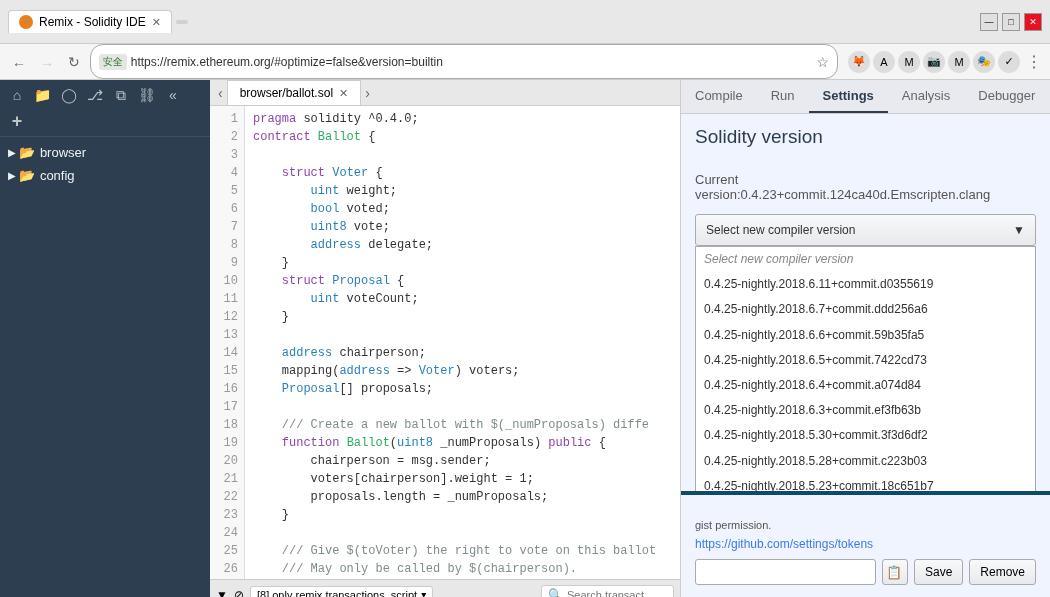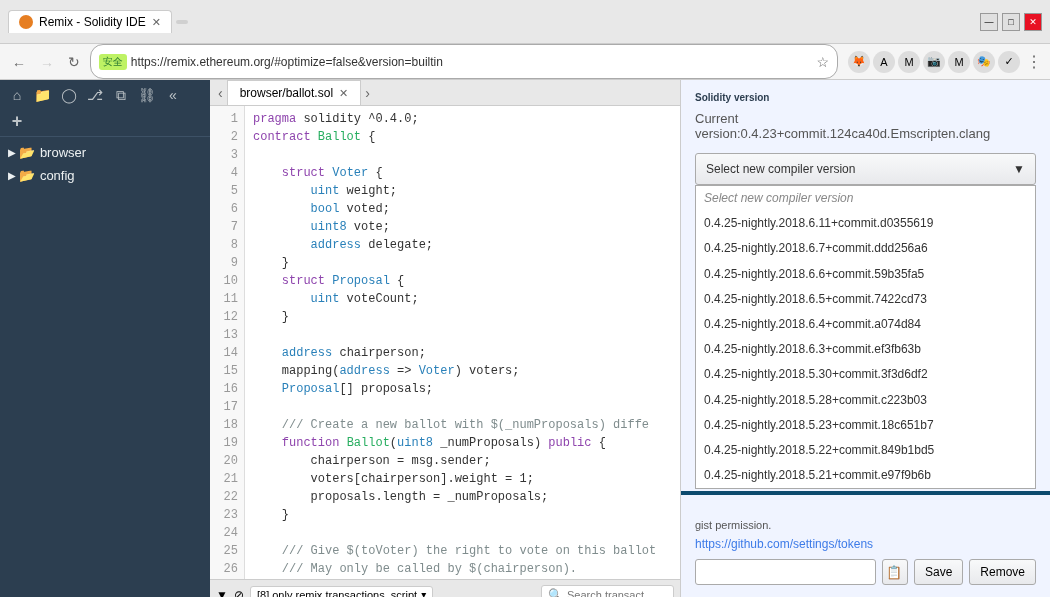--- a/index.html
+++ b/index.html
@@ -48,21 +48,21 @@
       display: flex;
       align-items: center;
       width: 100%;
       height: 100%;
       background: white;
       border: 1px solid #aaa;
       border-radius: 13px;
       padding: 0 8px;
       gap: 4px;
     }
-    .secure-badge { font-size: 10px; color: #2e7d32; background: #bef264; padding: 1px 4px; border-radius: 3px; white-space: nowrap; }
+    .secure-badge { font-size: 10px; color: #2e7d32; background: #e5e5e5; padding: 1px 4px; border-radius: 3px; white-space: nowrap; }
     .url-text { font-size: 12px; color: #333; flex: 1; }
     .bookmark-btn { font-size: 14px; color: #666; }
     .browser-icons { display: flex; gap: 3px; margin-left: 4px; }
     .browser-icon { width: 22px; height: 22px; border-radius: 50%; background: #ddd; display: flex; align-items: center; justify-content: center; font-size: 11px; cursor: pointer; }
     .menu-dots { font-size: 16px; color: #666; cursor: pointer; }
 
     
     .app-layout {
       display: flex;
       height: calc(597px - 32px - 36px);
@@ -231,24 +231,24 @@
       border-bottom: 2px solid transparent;
     }
     .panel-tab.active { color: #2c3e50; border-bottom-color: #2c3e50; font-weight: bold; }
 
     .panel-content {
       flex: 1;
       padding: 12px 14px;
       overflow-y: auto;
     }
     .section-title {
-      font-size: 10px;
-      font-weight: bold;
+      font-size: 19px;
+      font-weight: normal;
       color: #2c3e50;
-      margin-bottom: 8px;
+      margin-bottom: 24px;
     }
     .current-version {
       font-size: 13px;
       color: #555;
       margin-bottom: 12px;
     }
     .compiler-select-wrapper {
       position: relative;
       margin-bottom: 8px;
     }
@@ -470,20 +470,28 @@
         <span class="dropdown-arrow">▾</span>
       </div>
       <div class="search-box">
         <span>🔍</span>
         <input class="search-input" type="text" placeholder="Search transact" style="">
       </div>
     </div>
   </div>
 
   <div class="right-panel">
+    <div class="panel-tabs">
+      <div class="panel-tab">Compile</div>
+      <div class="panel-tab">Run</div>
+      <div class="panel-tab active">Settings</div>
+      <div class="panel-tab">Analysis</div>
+      <div class="panel-tab">Debugger</div>
+      <div class="panel-tab">Support</div>
+    </div>
     <div class="panel-content">
       <div class="section-title">Solidity version</div>
       <div class="current-version">Current version:0.4.23+commit.124ca40d.Emscripten.clang</div>
 
       <div class="compiler-select-wrapper">
         <div class="compiler-select-btn">
           <span>Select new compiler version</span>
           <span>▼</span>
         </div>
         <div class="compiler-dropdown">

